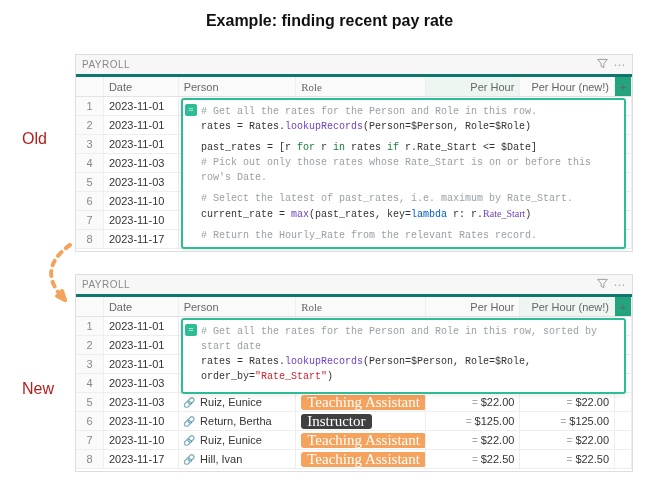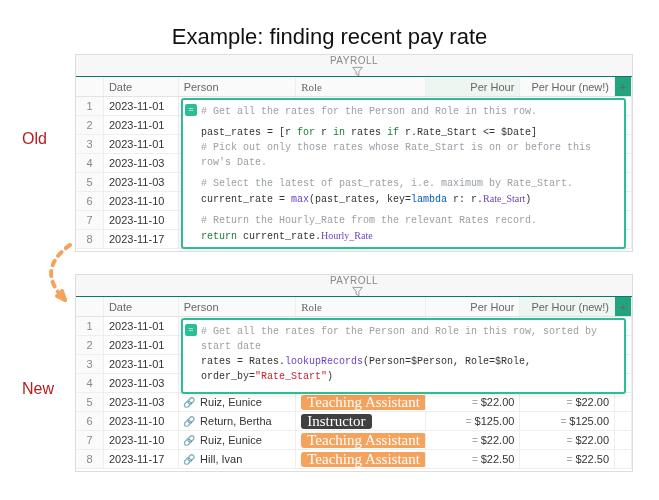--- a/index.html
+++ b/index.html
@@ -6,24 +6,24 @@
   body {
     width: 659px;
     height: 500px;
     background: #fff;
     font-family: -apple-system, BlinkMacSystemFont, "Segoe UI", Helvetica, Arial, sans-serif;
     position: relative;
     overflow: hidden;
   }
   .title {
     text-align: center;
-    font-size: 22px;
-    font-weight: 400;
+    font-size: 16px;
+    font-weight: 700;
     color: #111;
-    margin-top: 24px;
+    margin-top: 12px;
     margin-bottom: 10px;
   }
   .side-label {
     position: absolute;
     font-size: 16px;
     color: #b91c1c;
     left: 22px;
   }
   .panel {
     position: absolute;
@@ -31,26 +31,25 @@
     width: 558px;
     border: 1px solid #ddd;
     background: #fff;
     overflow: hidden;
   }
   .panel-header {
     display: flex;
     align-items: center;
     height: 22px;
     background: #f7f7f7;
-    border-bottom: 1px solid #0f766e;
+    border-bottom: 3px solid #0f766e;
     font-size: 10px;
     color: #888;
     padding: 0 6px;
     letter-spacing: 0.5px;
-    flex-direction: column;
   }
   .panel-header-title { flex: 1; }
   .panel-header .icon-btn { margin-left: 6px; color: #aaa; cursor: pointer; font-size: 12px; }
   .grid { position: relative; }
   .grid-head, .grid-row {
     display: flex;
     width: 100%;
     font-size: 11px;
   }
   .grid-head { background: #fafafa; border-bottom: 1px solid #e3e3e3; height: 20px; }
@@ -237,20 +236,21 @@
       <div class="cell c-ph2">
           <span class="eq-icon">=</span>
           <span>$22.50</span>
         </div>
       <div class="cell c-add" style="background:#fff"></div>
     </div>
 
     <div class="code-pop" style="left:105px; top:21px; width:445px; height:151px;">
       <div class="eq-badge">=</div>
       <div><span class="tok-comment"># Get all the rates for the Person and Role in this row.</span></div>
+      <div><span>rates = Rates.</span><span class="tok-fn">lookupRecords</span><span>(Person=$Person, Role=$Role)</span></div>
       <div style="height:6px"></div>
       <div><span>past_rates = [r </span><span class="tok-kw">for</span><span> r </span><span class="tok-kw">in</span><span> rates </span><span class="tok-kw">if</span><span> r.Rate_Start &lt;= $Date]</span></div>
       <div><span class="tok-comment"># Pick out only those rates whose Rate_Start is on or before this row's Date.</span></div>
       <div style="height:6px"></div>
       <div><span class="tok-comment"># Select the latest of past_rates, i.e. maximum by Rate_Start.</span></div>
       <div><span>current_rate = </span><span class="tok-fn">max</span><span>(past_rates, key=</span><span class="tok-kw2">lambda</span><span> r: r.</span><span class="tok-attr">Rate_Start</span><span>)</span></div>
       <div style="height:6px"></div>
       <div><span class="tok-comment"># Return the Hourly_Rate from the relevant Rates record.</span></div>
       <div><span class="tok-kw">return</span><span> current_rate.</span><span class="tok-attr">Hourly_Rate</span></div>
     </div>

